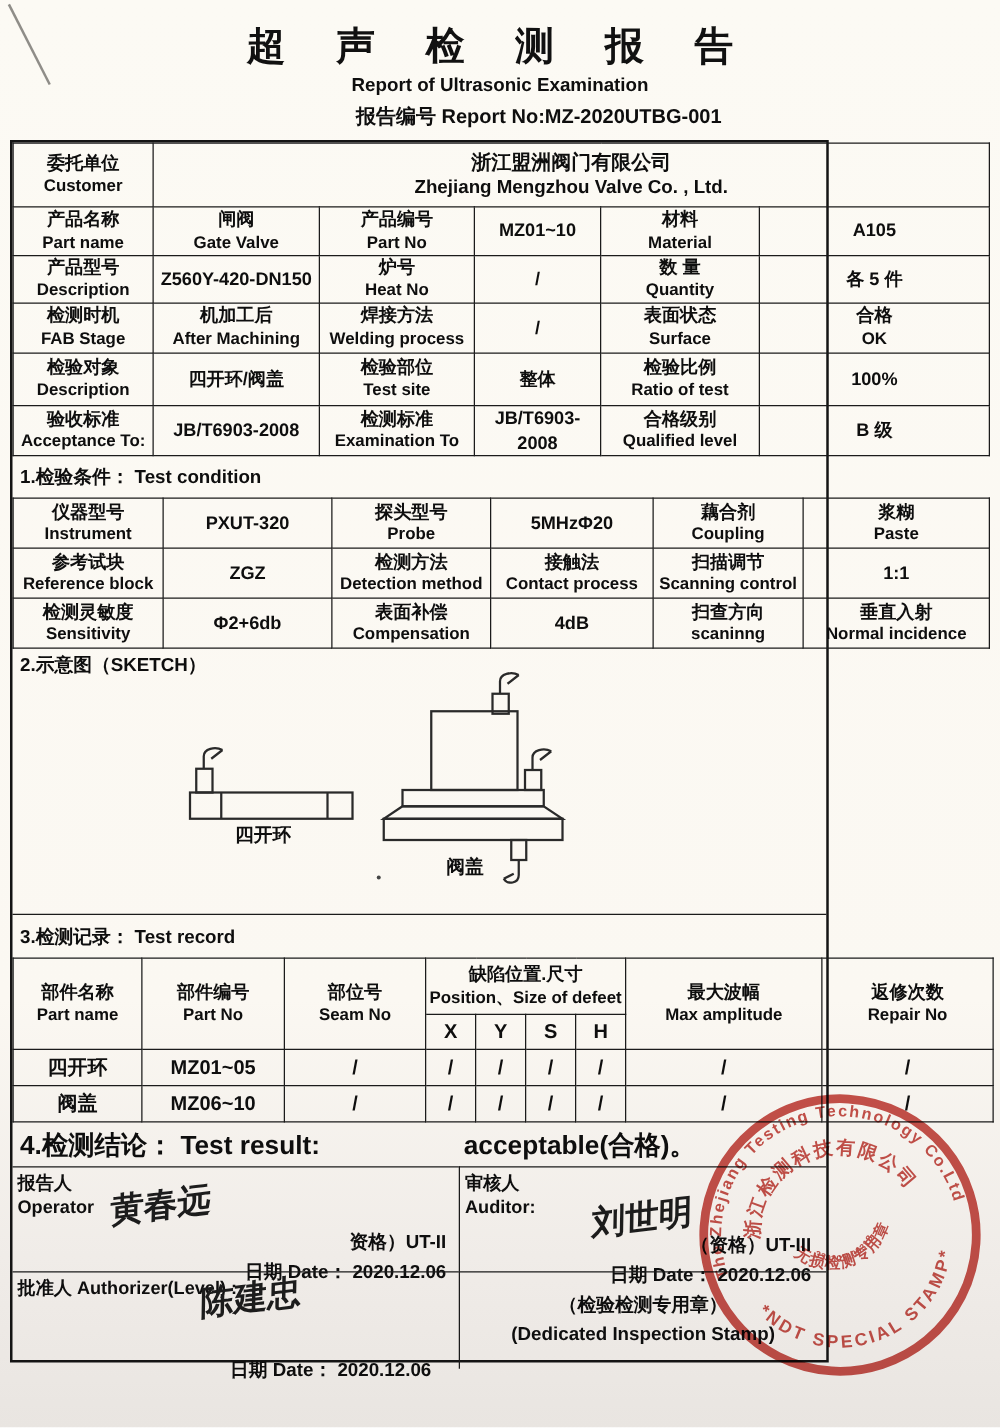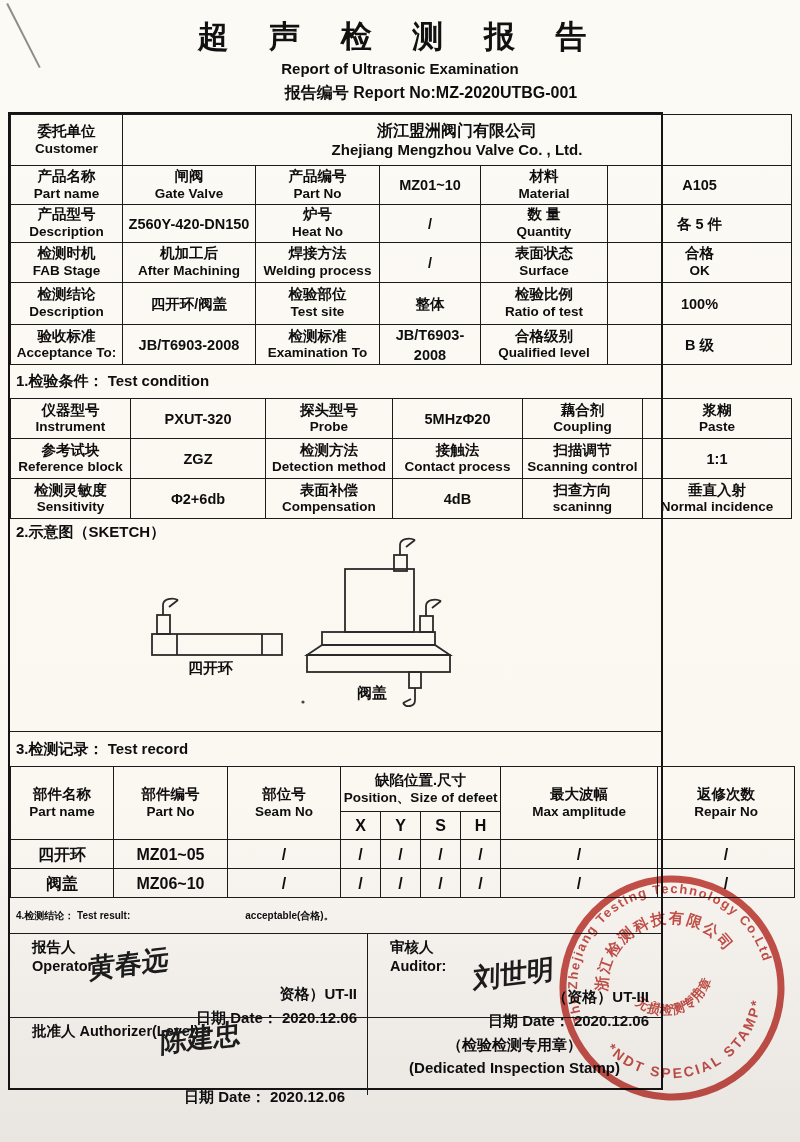--- a/index.html
+++ b/index.html
@@ -24,26 +24,26 @@
   .val{font-size:14.5px;}
   .big .zh{font-size:16px;}
   .big .en{font-size:15px;}
   .secbar{display:flex;align-items:center;font-weight:bold;font-size:15px;padding-left:6px;
     box-sizing:border-box;}
   .sketch{position:relative;height:213px;border-bottom:1.5px solid #1b1b1b;box-sizing:border-box;}
   .sketch .secbar{position:absolute;top:4px;left:0;}
   .sk-label{position:absolute;font-size:15px;font-weight:bold;}
   
   .result{display:flex;align-items:center;height:35px;box-sizing:border-box;
-    font-weight:bold;font-size:10px;padding-left:6px;}
+    font-weight:bold;font-size:21px;padding-left:6px;}
   .result .rv{margin-left:115px;}
   
   .sig{display:grid;grid-template-columns:357px 1fr;grid-template-rows:84px 78px;}
   .sigcell{position:relative;box-sizing:border-box;border-top:1.5px solid #1b1b1b;
-    padding:4px 22px;text-align:left;}
+    padding:4px 4px;text-align:left;}
   .sigcell.r{border-left:1.5px solid #1b1b1b;}
   .siglabel{font-size:14.5px;font-weight:bold;line-height:1.3;}
   .script{position:absolute;font-size:27px;font-weight:bold;transform:rotate(-7deg) skewX(-8deg);
     color:#1c1c1c;white-space:nowrap;}
   .qualdate{position:absolute;text-align:right;font-weight:bold;font-size:15px;line-height:1.55;margin-top:35px;}
   .stampcell{display:flex;flex-direction:column;justify-content:center;align-items:center;
     text-align:center;font-weight:bold;font-size:15px;line-height:1.5;}
   .stamp{position:absolute;left:541px;top:862px;width:262px;height:252px;z-index:6;
     mix-blend-mode:multiply;opacity:.88;pointer-events:none;}
   svg text{font-family:"Liberation Sans","DejaVu Sans",sans-serif;}
@@ -137,21 +137,21 @@
               <span class="zh">表面状态</span>
               <span class="en">Surface</span>
             </td>
         <td>
               <span class="zh">合格</span>
               <span class="en">OK</span>
             </td>
       </tr>
       <tr style="height:42px">
         <td>
-              <span class="zh">检测结论</span>
+              <span class="zh">检验对象</span>
               <span class="en">Description</span>
             </td>
         <td><span class="val">四开环/阀盖</span></td>
         <td>
               <span class="zh">检验部位</span>
               <span class="en">Test site</span>
             </td>
         <td><span class="val">整体</span></td>
         <td>
               <span class="zh">检验比例</span>

